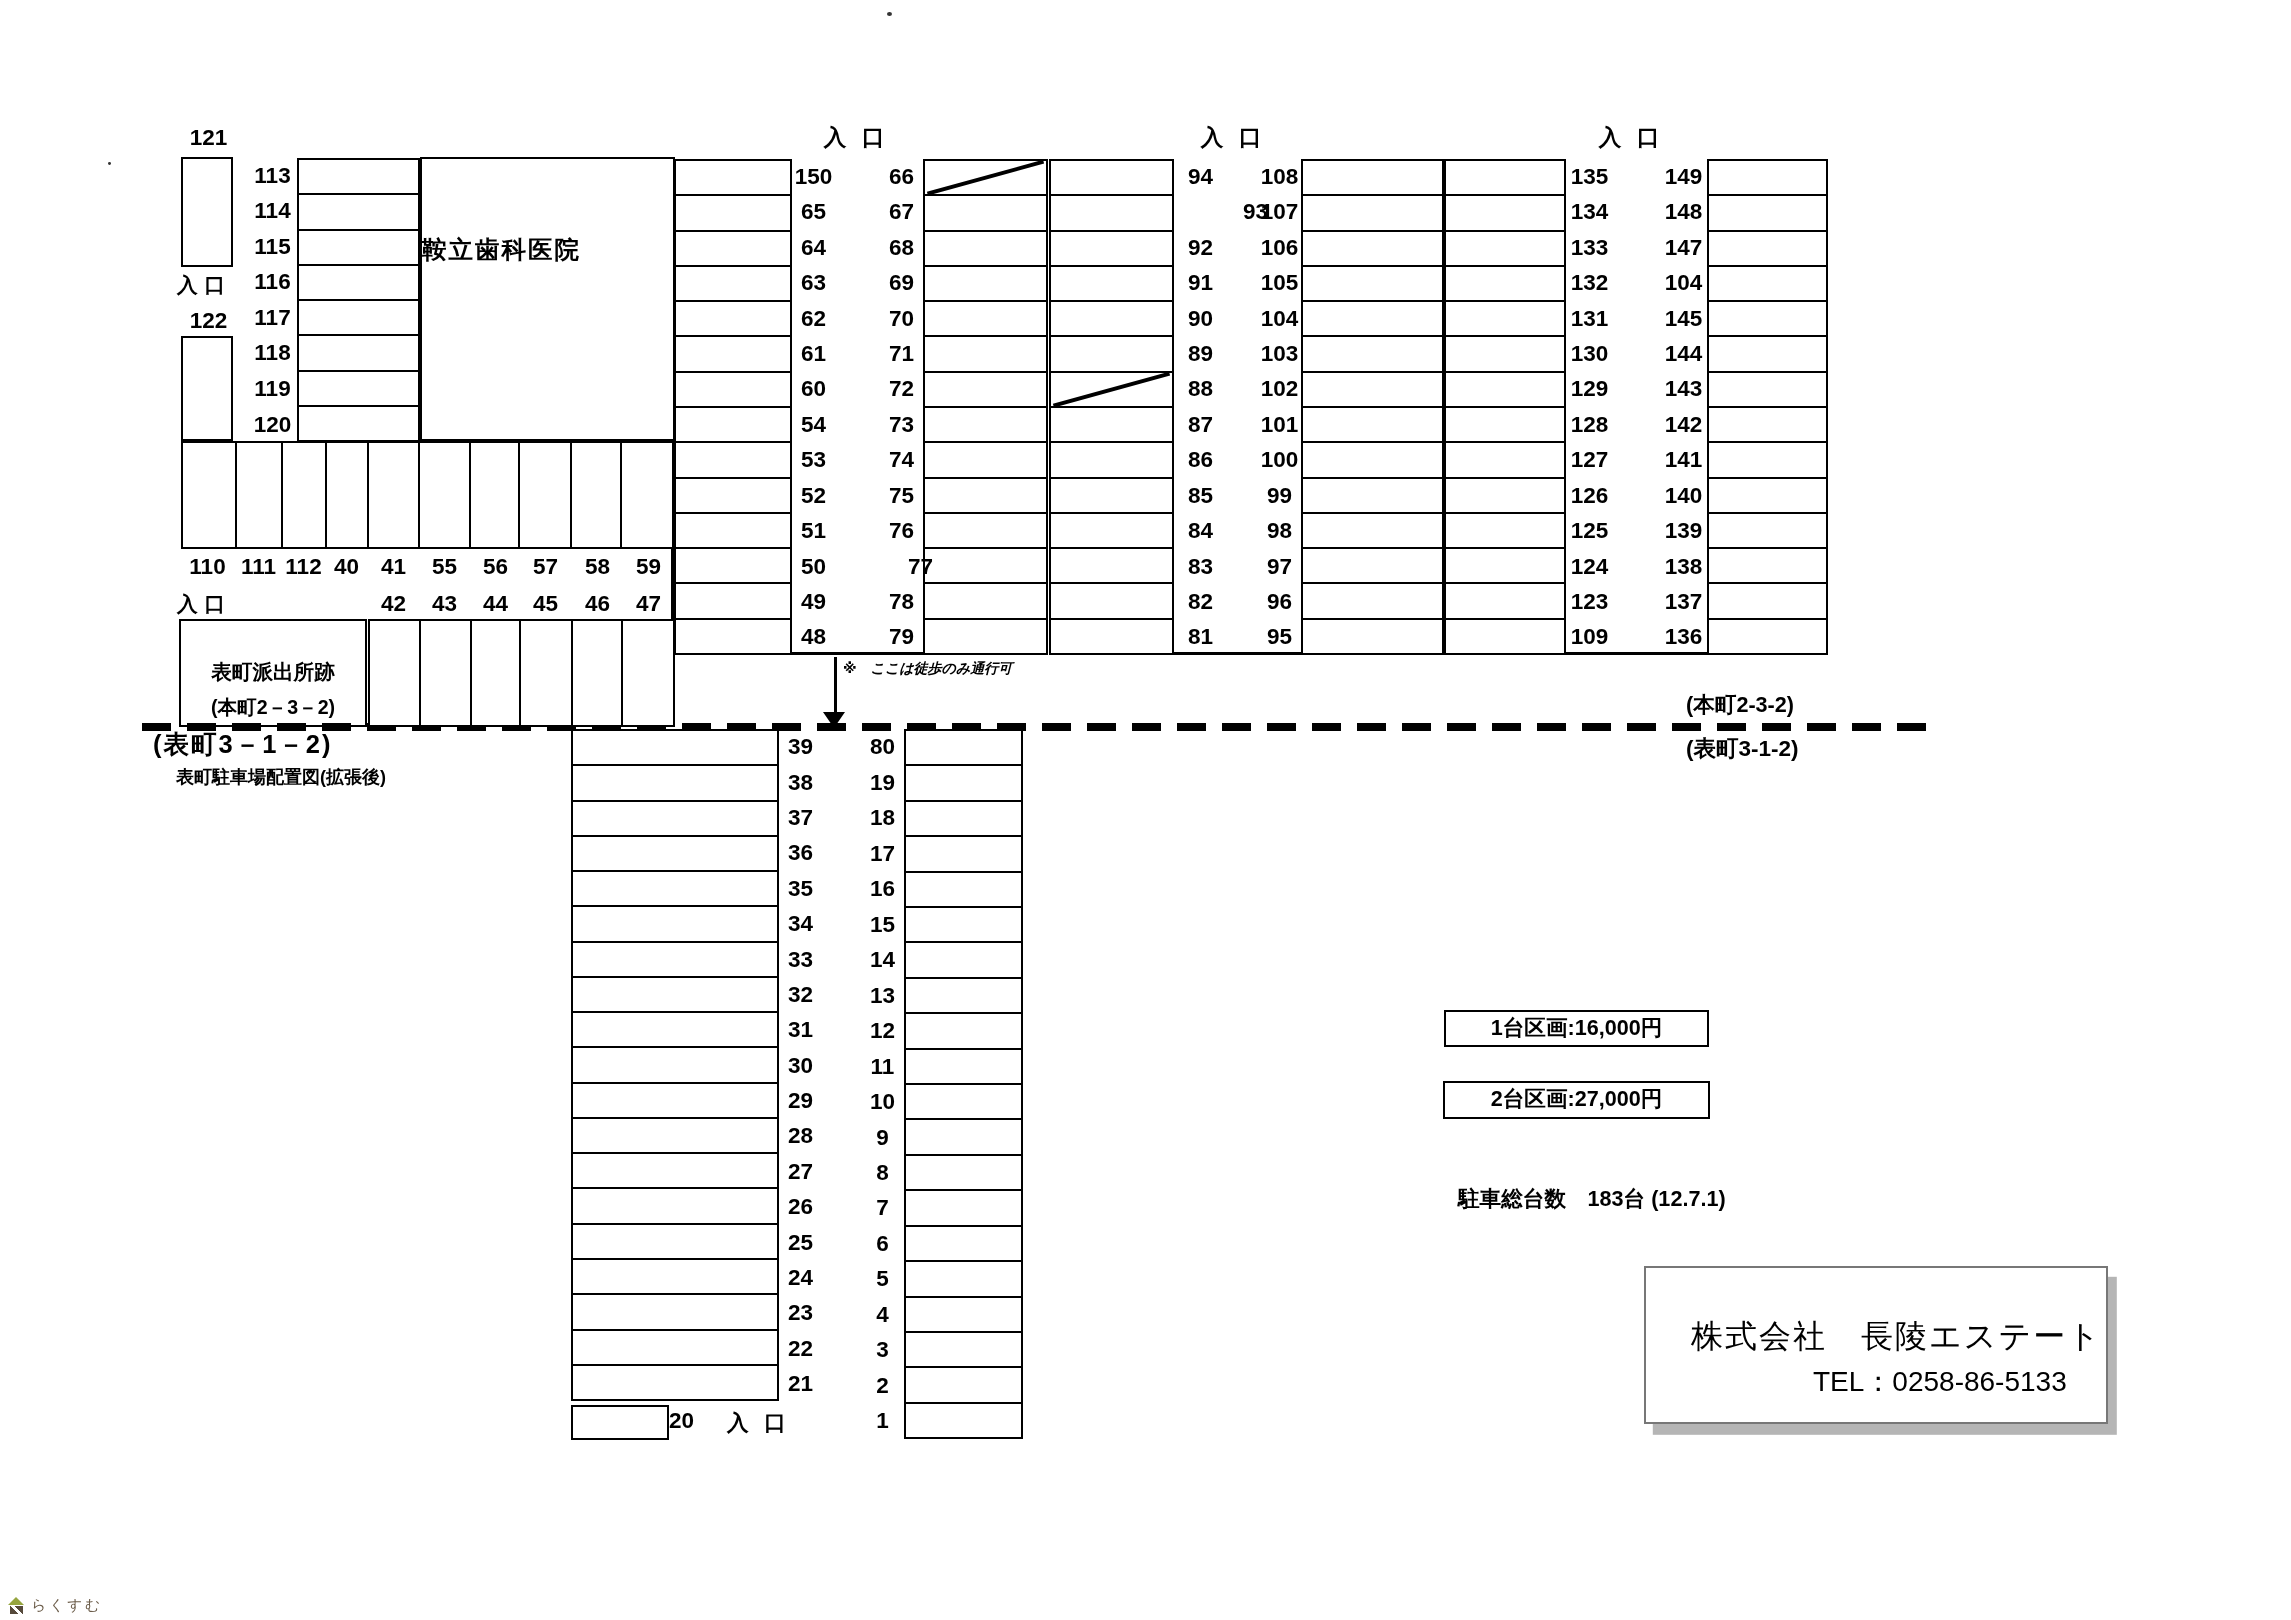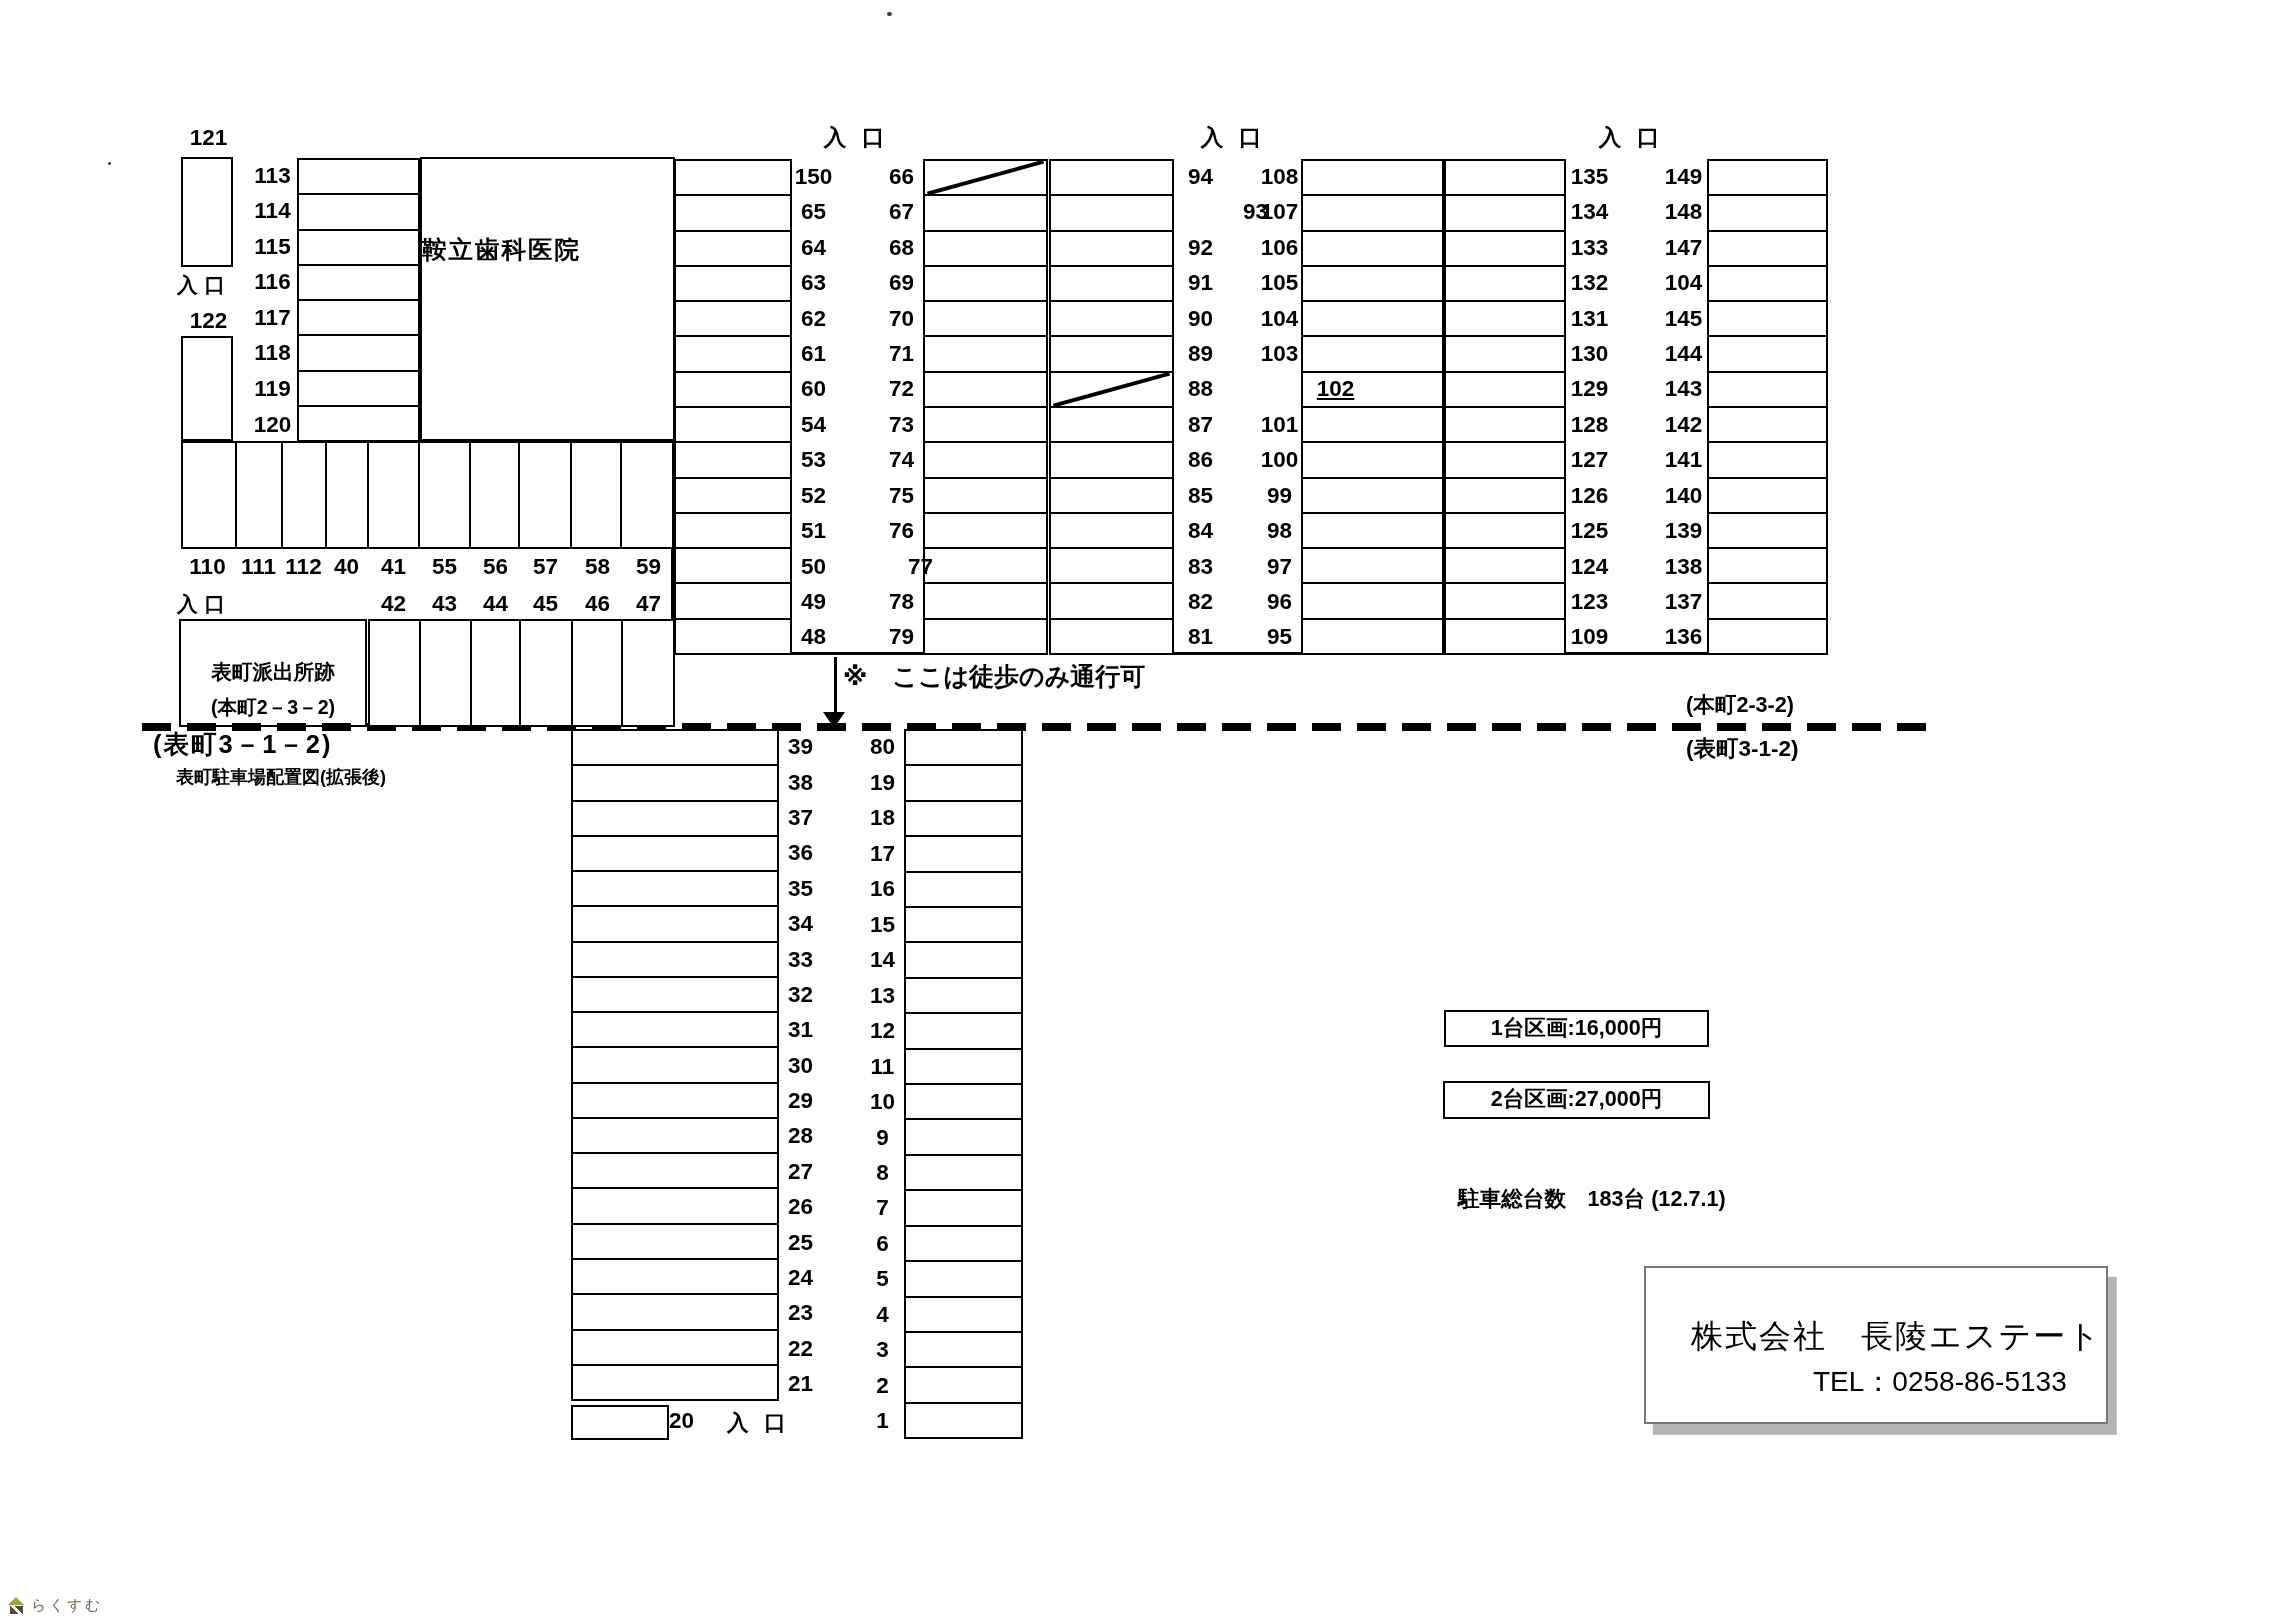--- a/index.html
+++ b/index.html
@@ -35,21 +35,21 @@
   #entRow2{left:177px;top:589px;width:69px;height:29px;font-size:20.6px;letter-spacing:6.9px;line-height:29px;}
   #connector{left:671px;top:549px;width:2.9px;height:74px;}
   .corridorSeg{top:652px;height:2.9px;}
   #seg1{left:789px;width:137px;}
   #seg2{left:1171px;width:132px;}
   #seg3{left:1562px;width:148px;}
   #dashed{left:142px;top:723px;width:1787px;height:7.8px;
     background:repeating-linear-gradient(90deg,#000 0 29px,transparent 29px 45px);}
   #arrowLine{left:834px;top:657px;width:2.9px;height:57px;}
   #arrowHead{left:823px;top:712px;width:0;height:0;border-left:11.8px solid transparent;border-right:11.8px solid transparent;border-top:16.7px solid #000;}
-  #walkNote{left:843px;top:660px;width:353px;height:25.5px;font-size:25px;}
+  #walkNote{left:843px;top:660px;width:353px;height:25.5px;font-size:14px;font-style:italic;}
   #addrRT{left:1686px;top:690px;width:186px;height:27.4px;font-size:21.6px;}
   #addrRB{left:1686px;top:733px;width:191px;height:29px;font-size:22.5px;}
   #addrLB{left:153px;top:727px;width:225px;height:33px;font-size:25.5px;letter-spacing:2px;}
   #mapTitle{left:176px;top:765px;width:294px;height:29px;font-size:18px;}
   .priceBox{left:1444px;width:265px;border:2.9px solid #000;box-sizing:border-box;text-align:center;font-size:21.6px;font-weight:600;background:#fff;}
   #price1{top:1010px;height:37px;line-height:31px;}
   #price2{top:1081px;height:38px;line-height:32px;left:1443px;width:267px;}
   #totalCount{left:1458px;top:1184px;width:314px;height:29px;font-size:21.6px;}
   #companyBox{left:1644px;top:1266px;width:464px;height:158px;border:2px solid #777;box-sizing:border-box;background:#fff;box-shadow:8.8px 10.8px 0 #b5b5b5;}
   #companyBox .cname{margin:47px 0 0 45px;font-size:32px;font-weight:500;letter-spacing:2px;}
@@ -356,21 +356,21 @@
     <div class="abs num" style="left: 1169px; top: 513px; width: 63px; height: 35px; line-height: 35px;">84</div>
     <div class="abs num" style="left: 1169px; top: 549px; width: 63px; height: 35px; line-height: 35px;">83</div>
     <div class="abs num" style="left: 1169px; top: 584px; width: 63px; height: 35px; line-height: 35px;">82</div>
     <div class="abs num" style="left: 1169px; top: 619px; width: 63px; height: 35px; line-height: 35px;">81</div>
     <div class="abs num" style="left: 1248px; top: 159px; width: 63px; height: 35px; line-height: 35px;">108</div>
     <div class="abs num" style="left: 1248px; top: 194px; width: 63px; height: 35px; line-height: 35px;">107</div>
     <div class="abs num" style="left: 1248px; top: 230px; width: 63px; height: 35px; line-height: 35px;">106</div>
     <div class="abs num" style="left: 1248px; top: 265px; width: 63px; height: 35px; line-height: 35px;">105</div>
     <div class="abs num" style="left: 1248px; top: 301px; width: 63px; height: 35px; line-height: 35px;">104</div>
     <div class="abs num" style="left: 1248px; top: 336px; width: 63px; height: 35px; line-height: 35px;">103</div>
-    <div class="abs num" style="left: 1304px; top: 371px; width: 63px; height: 35px; line-height: 35px; text-decoration: underline;">102</div>
+    <div class="abs num" style="left: 1248px; top: 371px; width: 63px; height: 35px; line-height: 35px;">102</div>
     <div class="abs num" style="left: 1248px; top: 407px; width: 63px; height: 35px; line-height: 35px;">101</div>
     <div class="abs num" style="left: 1248px; top: 442px; width: 63px; height: 35px; line-height: 35px;">100</div>
     <div class="abs num" style="left: 1248px; top: 478px; width: 63px; height: 35px; line-height: 35px;">99</div>
     <div class="abs num" style="left: 1248px; top: 513px; width: 63px; height: 35px; line-height: 35px;">98</div>
     <div class="abs num" style="left: 1248px; top: 549px; width: 63px; height: 35px; line-height: 35px;">97</div>
     <div class="abs num" style="left: 1248px; top: 584px; width: 63px; height: 35px; line-height: 35px;">96</div>
     <div class="abs num" style="left: 1248px; top: 619px; width: 63px; height: 35px; line-height: 35px;">95</div>
     <div class="abs num" style="left: 1558px; top: 159px; width: 63px; height: 35px; line-height: 35px;">135</div>
     <div class="abs num" style="left: 1558px; top: 194px; width: 63px; height: 35px; line-height: 35px;">134</div>
     <div class="abs num" style="left: 1558px; top: 230px; width: 63px; height: 35px; line-height: 35px;">133</div>

